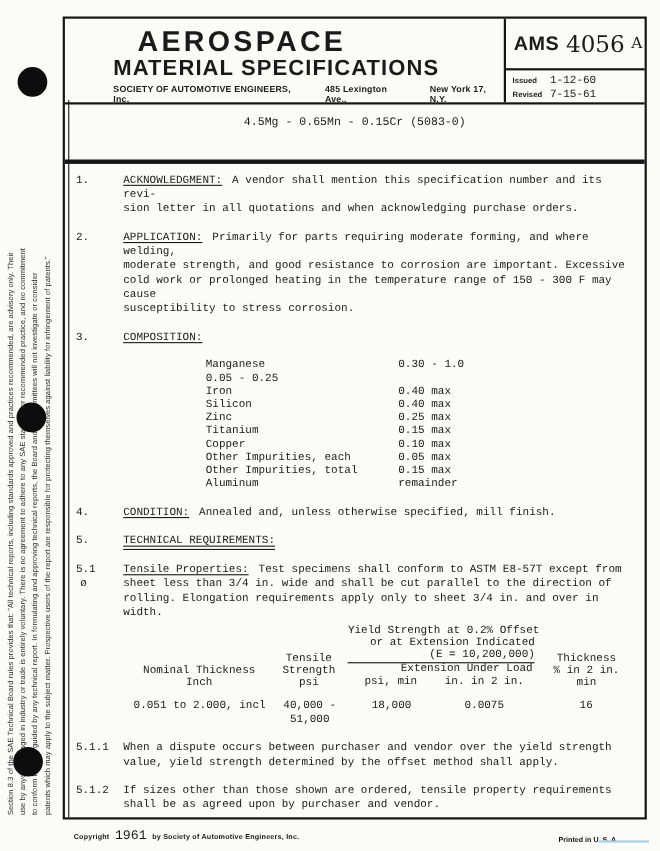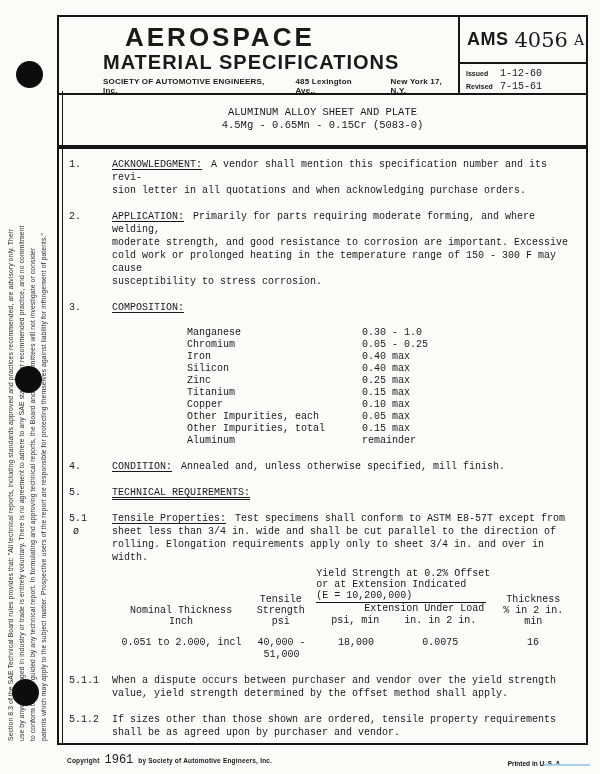--- a/index.html
+++ b/index.html
@@ -57,21 +57,21 @@
   .comp-row { display:flex; line-height:12px; }
   .comp-el { width:175px; }
   .comp-val { white-space:pre; }
 
   .ttable { margin:4px 0 13px 0; padding-left:58px; line-height:11px; }
   .thead { display:flex; align-items:flex-end; }
   .c1 { width:130px; text-align:center; }
   .c2 { width:72px;  text-align:center; }
   .cy { width:170px; }
   .c5 { width:95px;  text-align:center; }
-  .yline { white-space:nowrap; text-align:left; }
+  .yline { white-space:nowrap; text-align:right; }
   .yrule { border-bottom:1px solid #151515; margin-top:1px; }
   .ext { text-align:right; padding-right:2px; line-height:12px; }
   .subrow { display:flex; line-height:12px; }
   .c3 { width:78px; text-align:center; }
   .c4 { width:92px; text-align:center; }
   .trow { display:flex; margin-top:10px; line-height:12px; }
   .pre { white-space:pre-line; }
 
   .footer { position:absolute; left:57px; top:747px; width:531px; height:27px;
             font-family:"Liberation Sans", sans-serif; }
@@ -125,21 +125,20 @@
           </div>
           <div class="date-row">
             <span class="date-label">Revised</span>
             <span class="date-val">7-15-61</span>
           </div>
         </div>
       </div>
     </div>
 
     <div class="title-box">
-      <div>ALUMINUM ALLOY SHEET AND PLATE</div>
       <div>4.5Mg - 0.65Mn - 0.15Cr (5083-0)</div>
     </div>
 
     <div class="bdy">
 
       <div class="sec">
         <div class="num">1.</div>
         <div class="content">
           <span class="hd">ACKNOWLEDGMENT:</span><span class="sec-body">A vendor shall mention this specification number and its revi-
 sion letter in all quotations and when acknowledging purchase orders.</span>
@@ -162,21 +161,20 @@
           <span class="hd">COMPOSITION:</span>
         </div>
       </div>
 
       <div class="comp">
         <div class="comp-row">
             <span class="comp-el">Manganese</span>
             <span class="comp-val">0.30 - 1.0</span>
           </div>
         <div class="comp-row">
-            <span class="comp-el">Chromium</span>
             <span class="comp-val">0.05 - 0.25</span>
           </div>
         <div class="comp-row">
             <span class="comp-el">Iron</span>
             <span class="comp-val">0.40 max</span>
           </div>
         <div class="comp-row">
             <span class="comp-el">Silicon</span>
             <span class="comp-val">0.40 max</span>
           </div>

